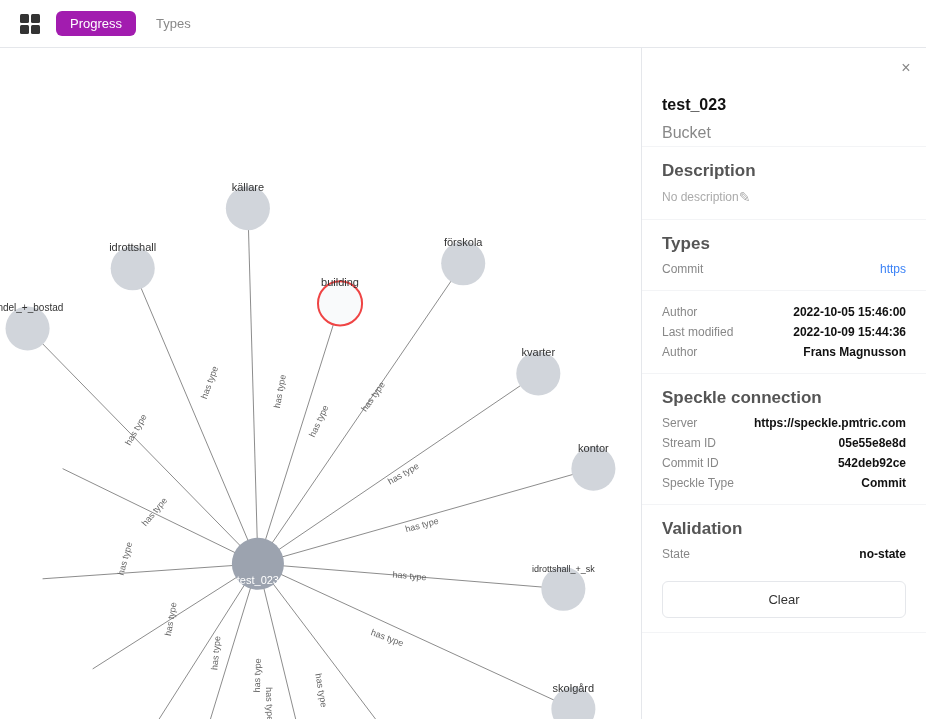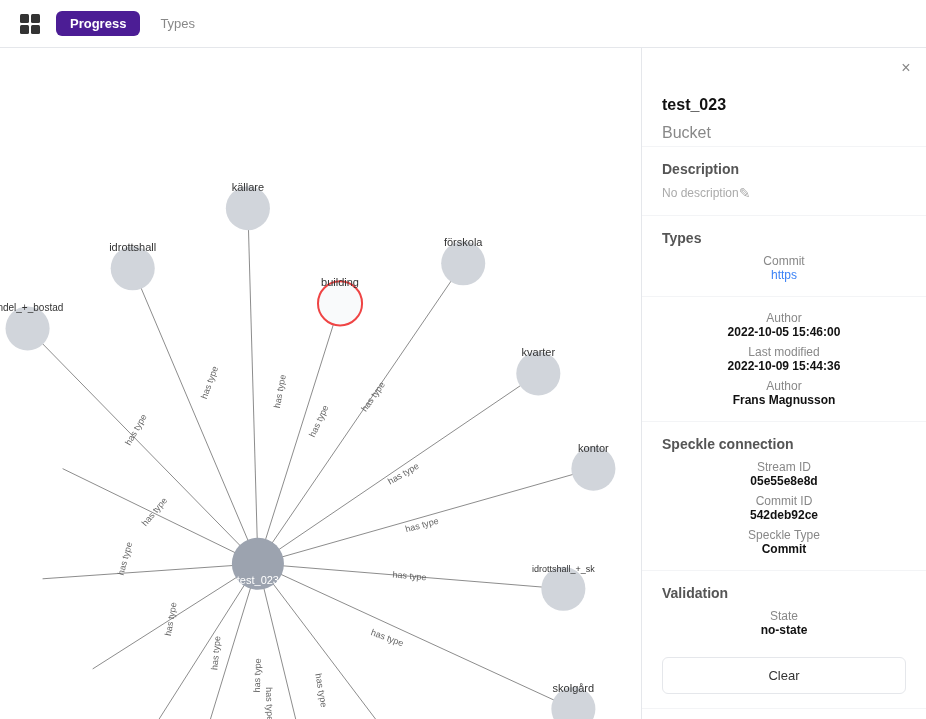--- a/index.html
+++ b/index.html
@@ -24,26 +24,26 @@
       flex-shrink: 0;
     }
     .header-icon {
       width: 28px;
       height: 28px;
       display: flex;
       align-items: center;
       justify-content: center;
     }
     .tab-active {
-      background: #4c1d95;
+      background: #a21caf;
       color: #fff;
       border-radius: 6px;
       padding: 5px 14px;
       font-size: 13px;
-      font-weight: 700;
+      font-weight: 400;
       cursor: pointer;
       border: none;
     }
     .tab-inactive {
       color: #888;
       font-size: 13px;
       padding: 5px 8px;
       background: none;
       border: none;
       cursor: pointer;
@@ -103,32 +103,31 @@
       font-size: 16px;
       border: none;
       background: none;
     }
 
     .section {
       padding: 14px 20px;
       border-bottom: 1px solid #f3f4f6;
     }
     .section-label {
-      font-size: 14px;
+      font-size: 17px;
       font-weight: 600;
       color: #555;
       margin-bottom: 8px;
       text-transform: none;
     }
     .section-row {
       display: flex;
       justify-content: space-between;
       align-items: center;
       margin-bottom: 6px;
-      flex-direction: column;
     }
     .section-row:last-child { margin-bottom: 0; }
     .row-key {
       font-size: 12px;
       color: #888;
     }
     .row-val {
       font-size: 12px;
       color: #111;
       text-align: right;
@@ -305,20 +304,24 @@
       </div>
       <div class="section-row">
         <span class="row-key">Author</span>
         <span class="row-val">Frans Magnusson</span>
       </div>
     </div>
 
     <div class="section">
       <div class="section-label">Speckle connection</div>
       <div class="section-row">
+        <span class="row-key">Server</span>
+        <span class="row-val">https://speckle.pmtric.com</span>
+      </div>
+      <div class="section-row">
         <span class="row-key">Stream ID</span>
         <span class="row-val">05e55e8e8d</span>
       </div>
       <div class="section-row">
         <span class="row-key">Commit ID</span>
         <span class="row-val">542deb92ce</span>
       </div>
       <div class="section-row">
         <span class="row-key">Speckle Type</span>
         <span class="row-val">Commit</span>

